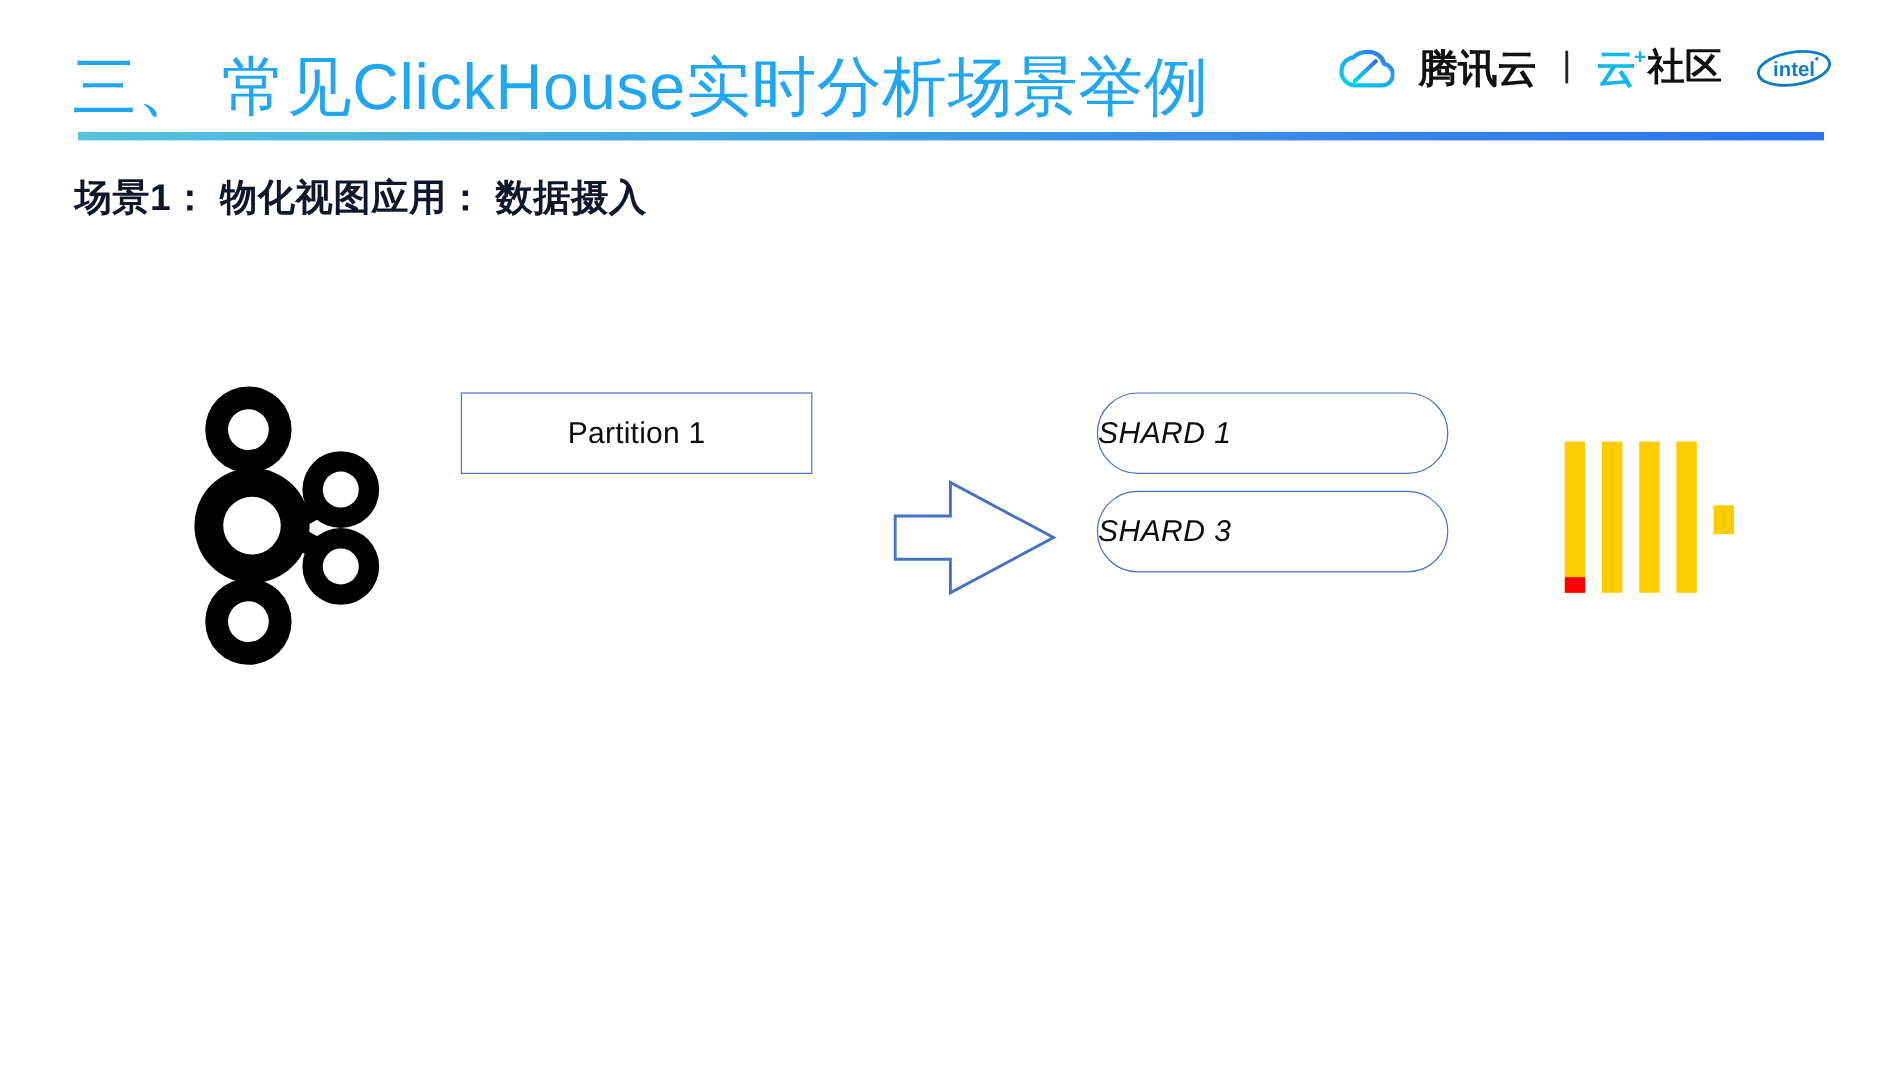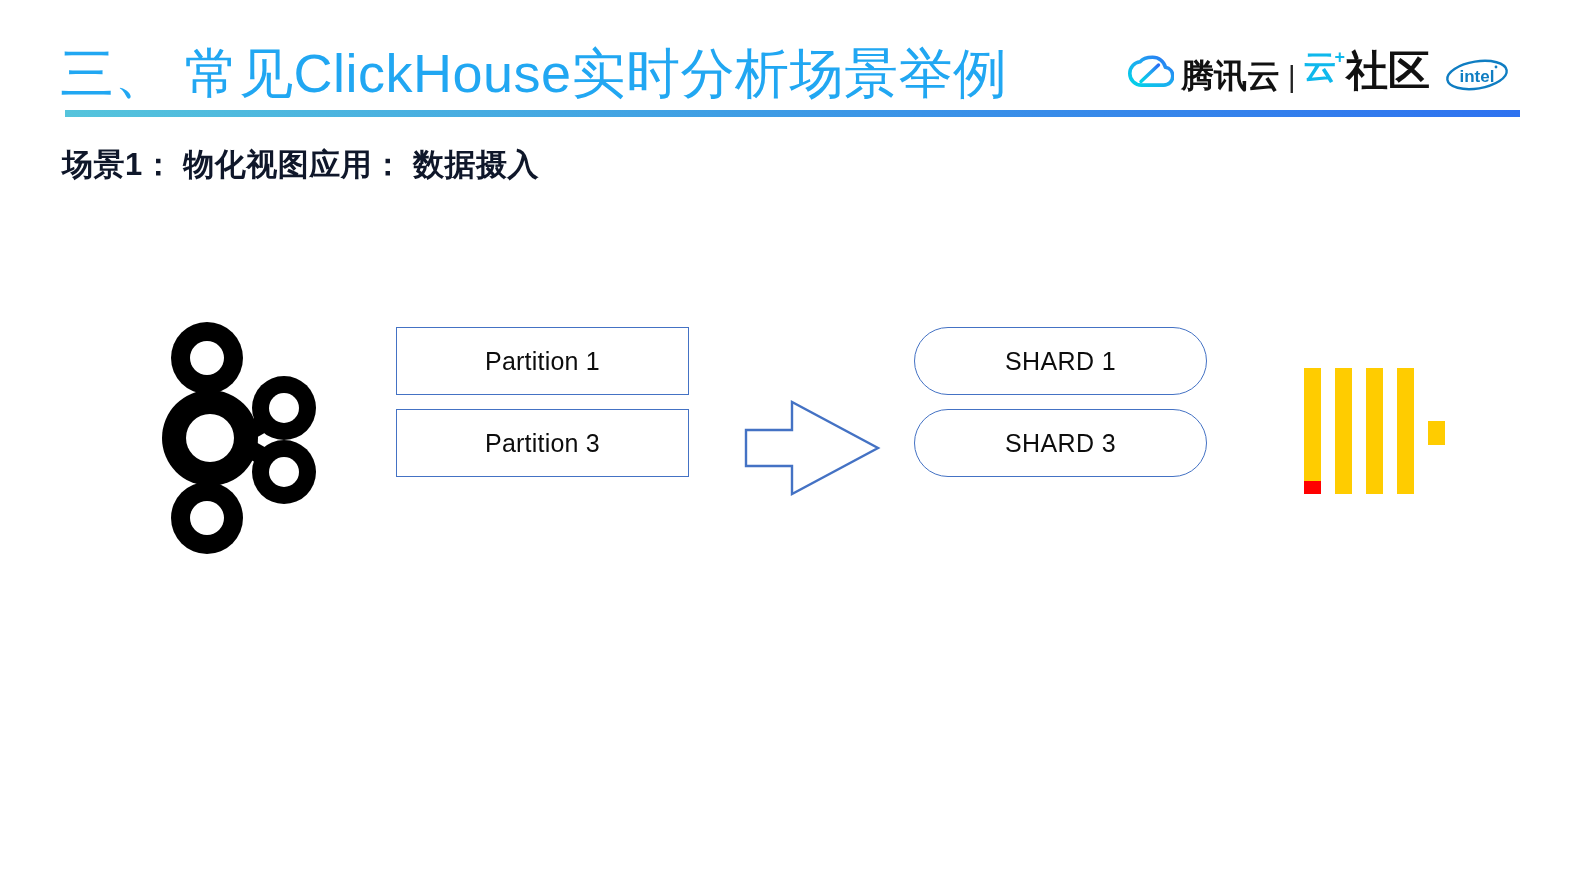--- a/index.html
+++ b/index.html
@@ -32,26 +32,26 @@
     left: 65px;
     top: 110px;
     width: 1455px;
     height: 7px;
     background: linear-gradient(to right, #55C4DC 0%, #3F9EE4 45%, #2E72F0 100%);
   }
 
   
   .brand {
     position: absolute;
-    right: 78px;
+    right: 60px;
     top: 40px;
     height: 52px;
     display: flex;
-    align-items: flex-end;
-    gap: 7px;
+    align-items: flex-start;
+    gap: 20px;
   }
   .brand-cloud-icon { display: block; width: 46px; height: 38px; }
   .brand-tencent {
     font-size: 33px;
     color: #111111;
     font-weight: 600;
     letter-spacing: 0px;
     line-height: 1;
   }
   .brand-sep {
@@ -74,21 +74,21 @@
   }
   .brand-plus {
     font-size: 18px;
     color: #0FB8EC;
     font-weight: 700;
     margin-left: -2px;
     margin-top: -2px;
     line-height: 1;
   }
   .brand-shequ {
-    font-size: 42px;
+    font-size: 31px;
     color: #111111;
     font-weight: 600;
     line-height: 1;
     margin-left: 1px;
   }
   .brand-intel { display: block; width: 64px; height: 34px; margin-left: 8px; }
 
   
   .scene-heading {
     position: absolute;
@@ -105,21 +105,21 @@
   .diagram { position: absolute; left: 0; top: 0; width: 1587px; height: 892px; }
 
   .kafka-logo {
     position: absolute;
     left: 160px;
     top: 312px;
     width: 160px;
     height: 248px;
   }
 
-  .partition-col { position: absolute; left: 396px; top: 327px; }
+  .partition-col { position: absolute; left: 384px; top: 327px; }
   .partition-box {
     width: 293px;
     height: 68px;
     border: 1.6px solid #4472C4;
     background: #ffffff;
     box-sizing: border-box;
     display: flex;
     align-items: center;
     justify-content: center;
     margin-bottom: 14px;
@@ -136,22 +136,23 @@
   .shard-col { position: absolute; left: 914px; top: 327px; }
   .shard-box {
     width: 293px;
     height: 68px;
     border: 1.8px solid #4472C4;
     border-radius: 34px;
     background: #ffffff;
     box-sizing: border-box;
     display: flex;
     align-items: center;
-    justify-content: center;
+    justify-content: flex-start;
     margin-bottom: 14px;
+    font-style: italic;
   }
   .shard-box .label {
     font-size: 25px;
     color: #0d0d0d;
     font-weight: 400;
     letter-spacing: 0.4px;
   }
 
   .clickhouse-logo {
     position: absolute;
@@ -233,23 +234,20 @@
         <circle cx="50" cy="126" r="24" fill="#ffffff"></circle>
       </g>
     </svg>
   </span>
 
   
   <div class="partition-col">
     <div class="partition-box">
       <span class="label">Partition 1</span>
     </div>
-    <div class="partition-box">
-      <span class="label">Partition 3</span>
-    </div>
   </div>
 
   
   <span>
     <svg class="flow-arrow" viewBox="0 0 140 100" xmlns="http://www.w3.org/2000/svg">
       <path d="M4 32 L50 32 L50 4 L136 50 L50 96 L50 68 L4 68 Z" fill="#ffffff" stroke="#4472C4" stroke-width="2.4" stroke-linejoin="miter"></path>
     </svg>
   </span>
 
   

